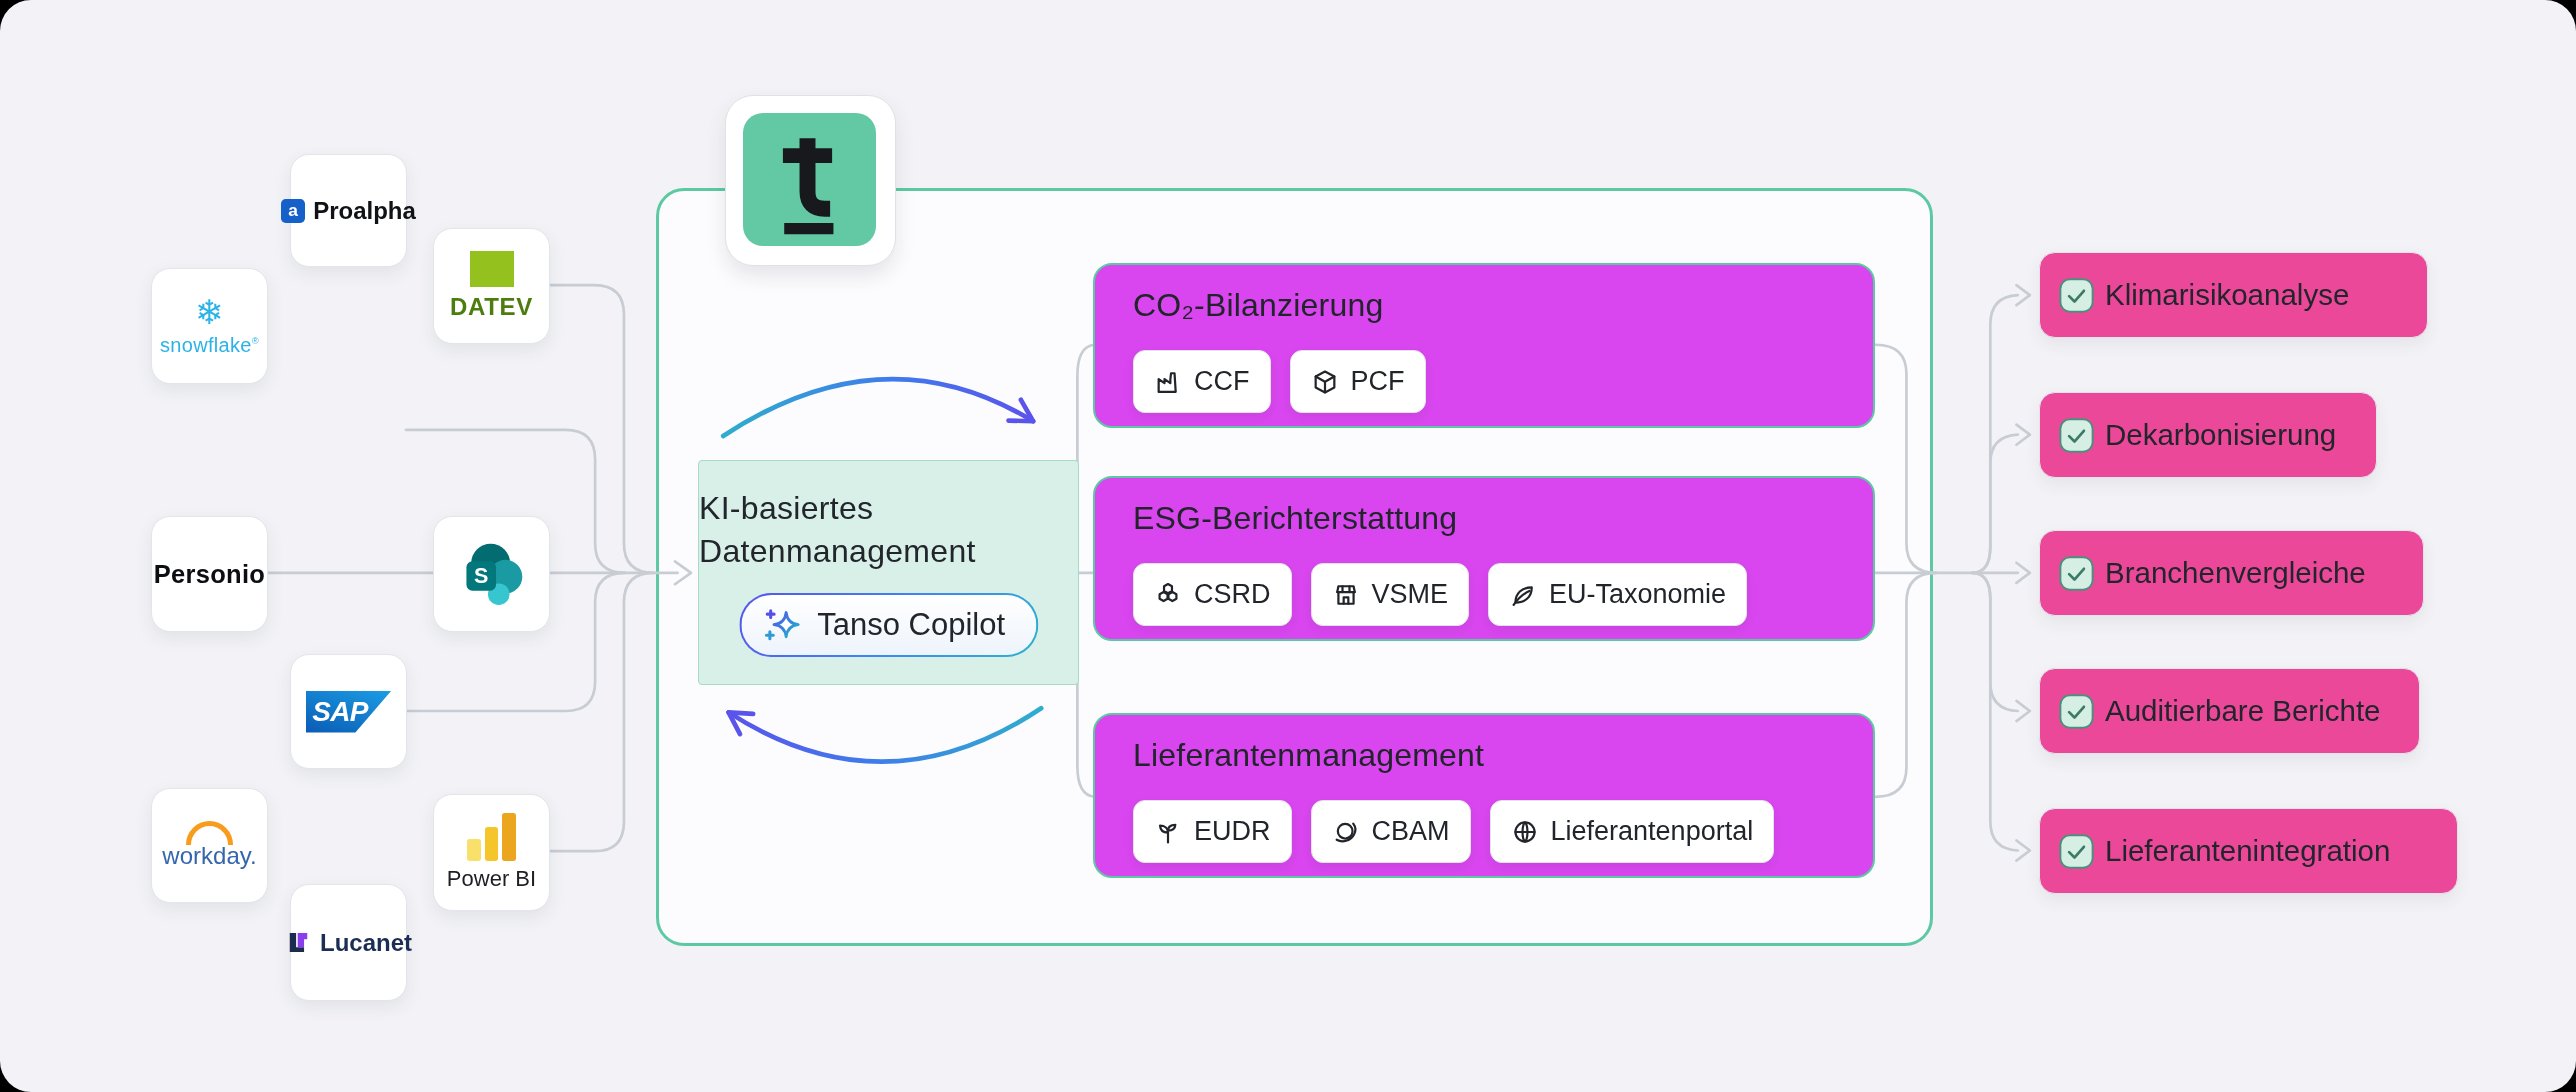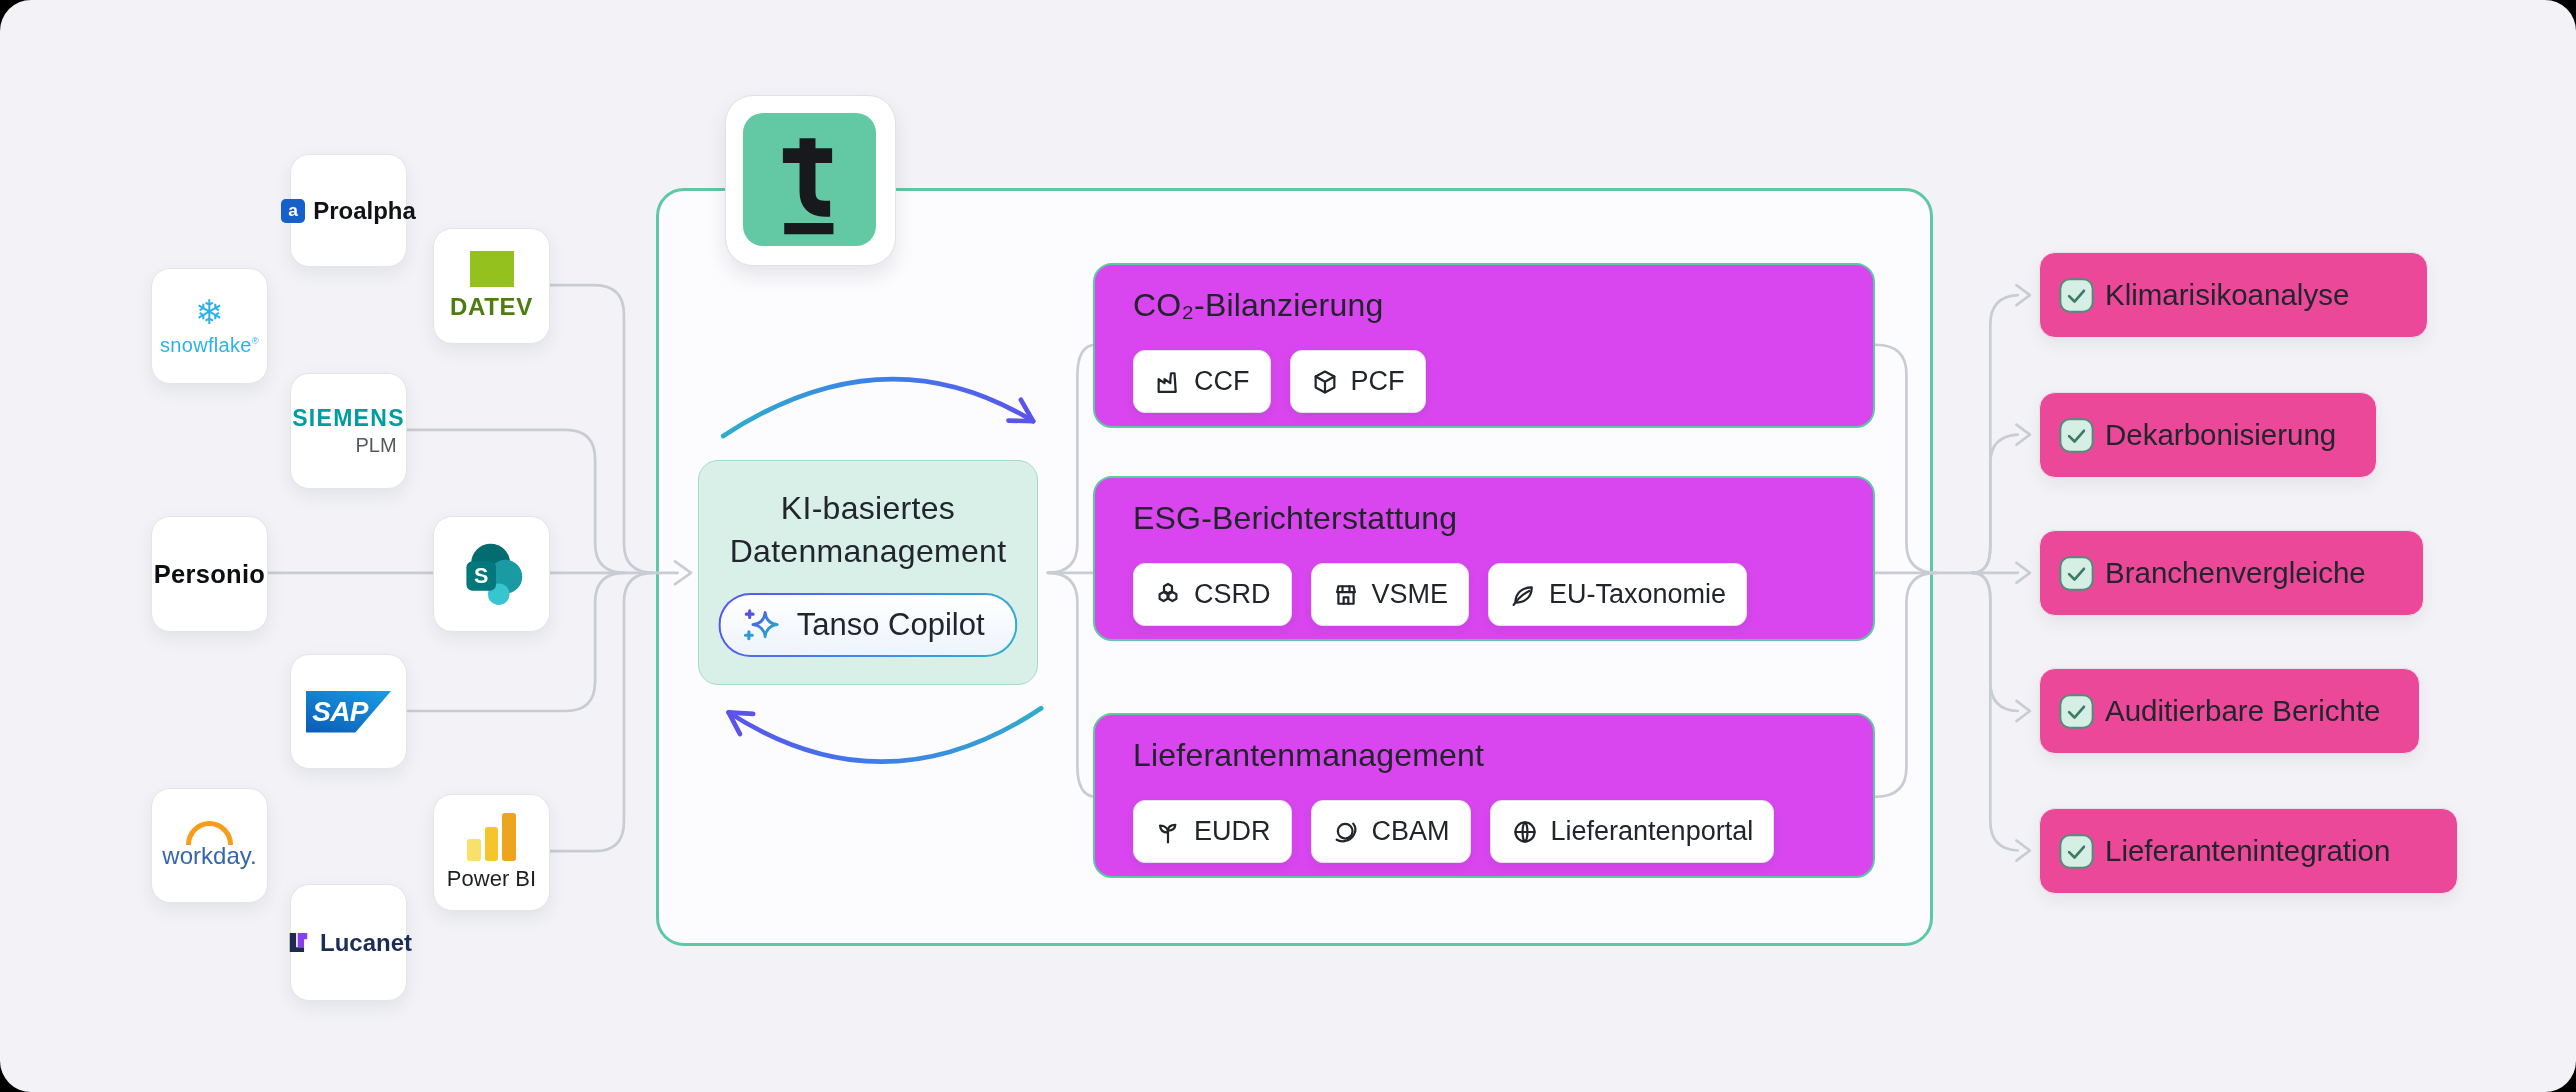--- a/index.html
+++ b/index.html
@@ -9,22 +9,22 @@
   .lcard{position:absolute;background:#fff;border:1.3px solid #E3E5EB;border-radius:19px;
          box-shadow:0 6.7px 17.4px rgba(25,32,56,.08);display:flex;align-items:center;justify-content:center;
          flex-direction:column;z-index:3;}
   .main-panel{position:absolute;left:656px;top:188px;width:1277px;height:758px;border-radius:28px;
          background:#FCFCFE;border:3.4px solid #5CC9A2;box-sizing:border-box;z-index:1;}
   .wires{position:absolute;left:0;top:0;z-index:2;pointer-events:none;}
   .tanso-card{position:absolute;left:725px;top:95px;width:169px;height:169px;background:#fff;
          border:1.3px solid #DFE1E8;border-radius:28px;box-shadow:0 9.4px 20px rgba(25,32,56,.10);z-index:4;}
   .tanso-green{position:absolute;left:17px;top:17px;width:133px;height:133px;background:#63C9A4;border-radius:20px;}
   
-  .ki-box{position:absolute;left:698px;top:460px;width:340px;height:225px;background:#D8F0E7;
-         border:1.3px solid #A5DCC5;border-radius:20px;z-index:3;box-sizing:border-box;text-align:center;}
+  .ki-box{position:absolute;left:698px;top:460px;width:381px;height:225px;background:#D8F0E7;
+         border:1.3px solid #A5DCC5;border-radius:4px;z-index:3;box-sizing:border-box;}
   .ki-title{margin-top:25.5px;font-size:32px;line-height:43px;color:#22262C;font-weight:500;letter-spacing:0.3px;}
   .pill{position:absolute;left:50%;transform:translateX(-50%);bottom:27px;height:64px;border-radius:40px;
         display:flex;align-items:center;gap:13.4px;padding:0 31px 0 20px;box-sizing:border-box;
         border:2px solid transparent;white-space:nowrap;
         background:linear-gradient(180deg,#FFFFFF,#EEF4FC) padding-box,
                    linear-gradient(130deg,#5A52EC 0%,#3E86F2 52%,#2FB3C9 100%) border-box;}
   .pill-label{font-size:31px;color:#22262C;font-weight:500;}
   
   .module{position:absolute;left:1093px;width:782px;height:165px;background:#d946ef;border:2px solid #5CC9A2;
           border-radius:19px;z-index:3;box-sizing:border-box;}
@@ -131,24 +131,20 @@
       <div class="pa-ic">a</div>
       <div class="pa-word">Proalpha</div>
     </div>
   </div>
 
   <div class="lcard" style="left:433px;top:228px;width:115px;height:114px;">
     <div class="dv-sq"></div>
     <div class="dv-word">DATEV</div>
   </div>
 
-  <div class="lcard" style="left:290px;top:373px;width:115px;height:114px;">
-    <div class="si-word">SIEMENS</div>
-    <div class="si-sub">PLM</div>
-  </div>
 
   <div class="lcard" style="left:151px;top:516px;width:115px;height:114px;">
     <div class="pe-word">Personio</div>
   </div>
 
   <div class="lcard" style="left:433px;top:516px;width:115px;height:114px;">
     <svg width="70" height="70" viewBox="0 0 104 104">
       <circle cx="50" cy="36" r="29" fill="#036C70"></circle>
       <circle cx="72" cy="56" r="25" fill="#1A9BA4"></circle>
       <circle cx="62" cy="82" r="16" fill="#37C6D0"></circle>

